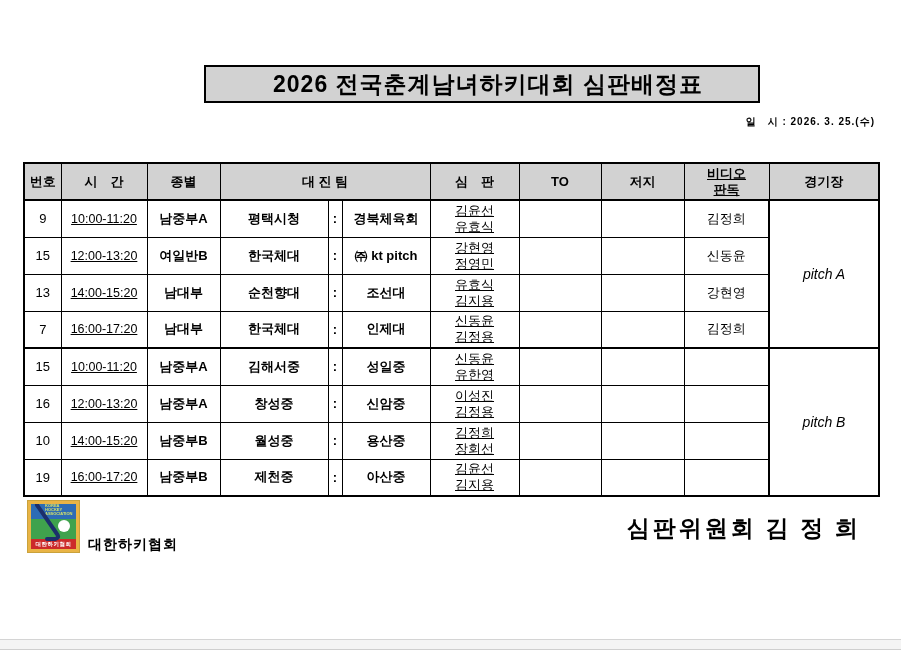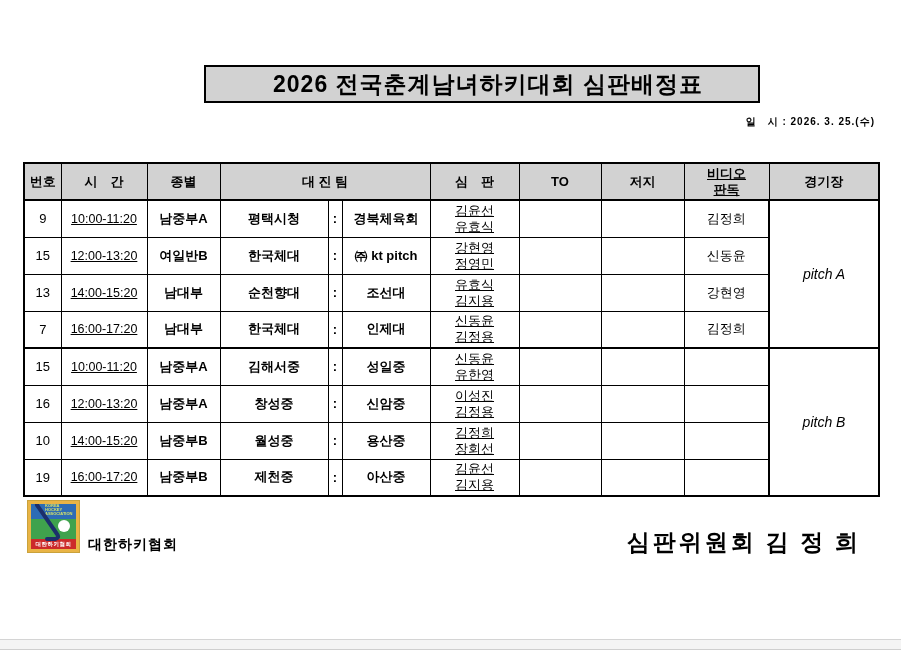--- a/index.html
+++ b/index.html
@@ -50,21 +50,21 @@
     font-size:4px;line-height:4px;color:#d6e36a;font-weight:bold;
     white-space:pre-line;overflow:hidden;}
   .logo-mid{background:#3fa24d;flex:1;}
   .logo-bottom{background:#cc2a2a;height:10px;display:flex;align-items:center;justify-content:center;
     font-size:5.5px;color:#fff;font-weight:bold;letter-spacing:.5px;white-space:nowrap;overflow:hidden;}
   .logo-art{position:absolute;left:0;top:0;width:47px;height:37px;}
   .org-name{
     position:absolute;left:88px;top:536px;font-size:14px;font-weight:bold;letter-spacing:1px;
   }
   .signature{
-    position:absolute;right:40px;top:527px;
+    position:absolute;right:40px;top:513px;
     font-family:"Liberation Serif","DejaVu Serif",serif;
     font-size:23px;font-weight:bold;letter-spacing:3px;
   }
   
   .hscrollbar{
     position:absolute;left:0;top:639px;width:901px;height:11px;
     background:#f4f4f4;border-top:1px solid #d4d4d4;border-bottom:1px solid #cfcfcf;
     box-sizing:border-box;
   }
 </style>

